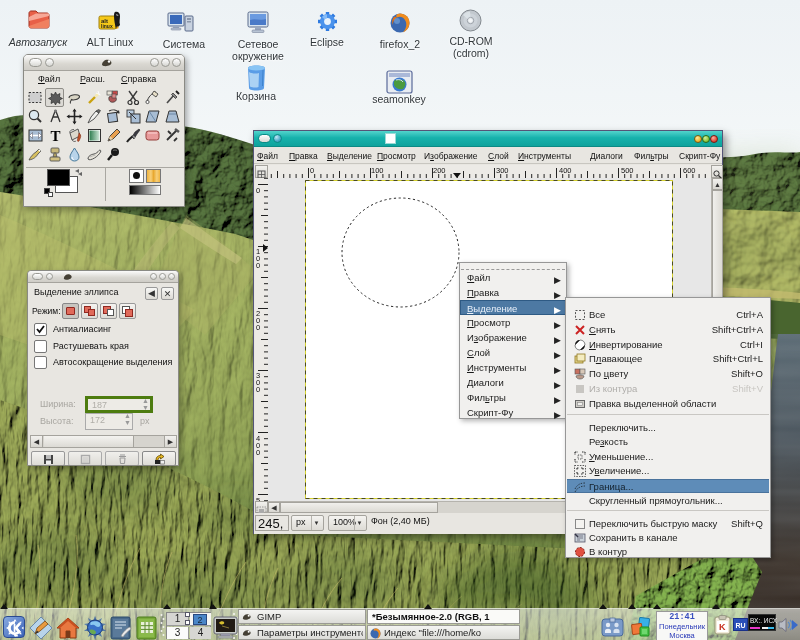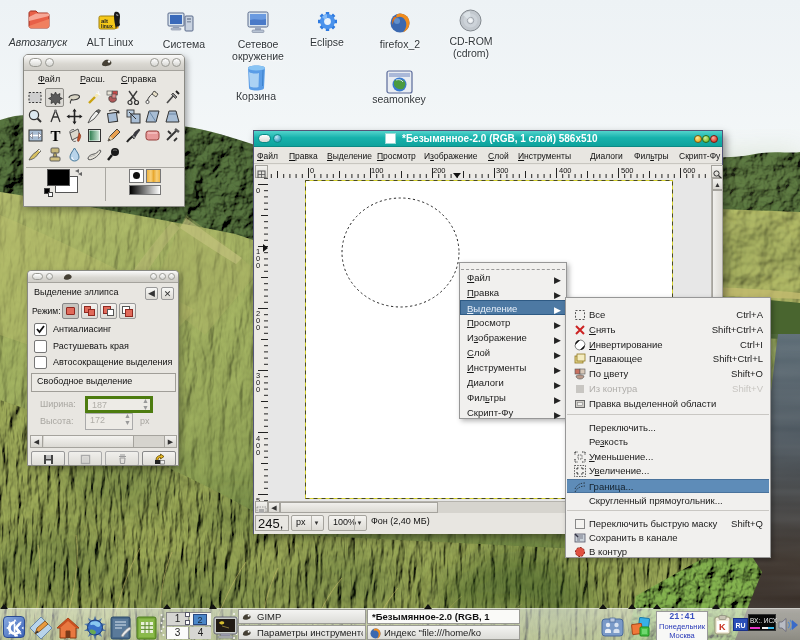--- a/index.html
+++ b/index.html
@@ -442,23 +442,20 @@
       <div style="position:absolute;left:5px;top:5px;width:8px;height:8px;background:#e06a5a;border:1px solid #902820;"></div>
     </div>
   <div style="position:absolute;left:6px;top:52px;width:13px;height:13px;background:#fff;border:1px solid #777;border-radius:2px;"><svg width="11" height="11">
         <path d="M2,5 L4.5,8 L9,2" stroke="#111" stroke-width="1.8" fill="none"></path>
       </svg></div>
   <div style="position:absolute;left:25px;top:53px;">Антиалиасинг</div>
   <div style="position:absolute;left:6px;top:69px;width:13px;height:13px;background:#fff;border:1px solid #777;border-radius:2px;"></div>
   <div style="position:absolute;left:25px;top:70px;">Растушевать края</div>
   <div style="position:absolute;left:6px;top:85px;width:13px;height:13px;background:#fff;border:1px solid #777;border-radius:2px;"></div>
   <div style="position:absolute;left:25px;top:86px;">Автосокращение выделения</div>
-  <div style="position:absolute;left:3px;top:102px;width:145px;height:19px;border:1px solid #a09e98;background:#eceae5;">
-      <span style="position:absolute;left:5px;top:2px;">Свободное выделение</span>
-    </div>
   <div style="position:absolute;left:12px;top:128px;color:#a8a6a0;">Ширина:</div>
   <div style="position:absolute;left:57px;top:125px;width:68px;height:17px;border:3px solid #4d7c0f;background:#edebe6;color:#b0aea8;">
       <span style="position:absolute;left:4px;top:1px;">187</span>
       <span style="position:absolute;right:1px;top:-2px;font-size:7px;color:#999;">▲<br>▼</span>
     </div>
   <div style="position:absolute;left:12px;top:145px;color:#a8a6a0;">Высота:</div>
   <div style="position:absolute;left:57px;top:142px;width:48px;height:17px;border:1px solid #aaa;background:#edebe6;color:#b0aea8;">
       <span style="position:absolute;left:4px;top:1px;">172</span>
       <span style="position:absolute;right:1px;top:-2px;font-size:7px;color:#999;">▲<br>▼</span>
     </div>
@@ -486,21 +483,20 @@
         <rect x="2" y="7" width="5" height="4" fill="#222"></rect>
         <rect x="7.5" y="7.5" width="4" height="3.5" fill="#eee" stroke="#555" stroke-width=".6"></rect>
       </svg></div>
 </div>
 
 <div class="win" id="mainwin" style="left:253px;top:130px;width:470px;height:404px;box-shadow:3px 4px 8px rgba(0,0,0,.4);border:1px solid #557;">
   <div class="ttl-teal">
     <div class="pill" style="left:4px;border-color:#0a8a85;"></div>
     <div style="position:absolute;left:19px;top:3px;width:9px;height:9px;border-radius:50%;border:1px solid #0a8a85;background:radial-gradient(circle at 35% 30%,#bfe8f5,#4aa8c8 60%,#2a88a8);"></div>
     <div style="position:absolute;left:131px;top:2px;width:11px;height:11px;background:#fff;border:1px solid #9adad6;"></div>
-    <div style="position:absolute;left:148px;top:2px;font-size:10px;font-weight:bold;color:#fff;white-space:nowrap;">*Безымянное-2.0 (RGB, 1 слой) 586x510</div>
     <div style="position:absolute;right:20px;top:4px;width:8px;height:8px;border-radius:50%;border:1px solid #7a5a10;background:radial-gradient(circle at 35% 30%,#ffe9a0,#f0b830 60%,#d89820);"></div>
     <div style="position:absolute;right:12px;top:4px;width:8px;height:8px;border-radius:50%;border:1px solid #2a6a1a;background:radial-gradient(circle at 35% 30%,#d0f0a0,#90c840 60%,#60a030);"></div>
     <div style="position:absolute;right:4px;top:4px;width:8px;height:8px;border-radius:50%;border:1px solid #7a1a10;background:radial-gradient(circle at 35% 30%,#ffb0a0,#e05040 60%,#c03020);"></div>
   </div>
   <div style="position:absolute;left:0;top:16px;width:100%;height:17px;font-size:8.5px;color:#111;border-bottom:1px solid #c8c6c0;white-space:nowrap;">
     <span style="position:absolute;left:3px;top:4px;"><u>Ф</u>айл</span>
     <span style="position:absolute;left:35px;top:4px;"><u>П</u>равка</span>
     <span style="position:absolute;left:73px;top:4px;"><u>В</u>ыделение</span>
     <span style="position:absolute;left:123px;top:4px;"><u>П</u>росмотр</span>
     <span style="position:absolute;left:170px;top:4px;">И<u>з</u>ображение</span>

